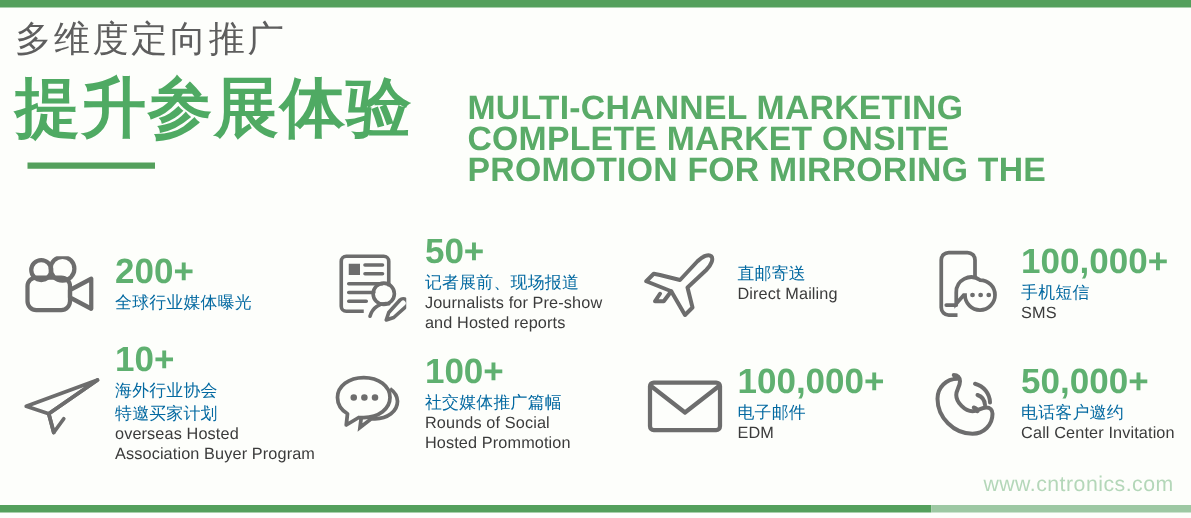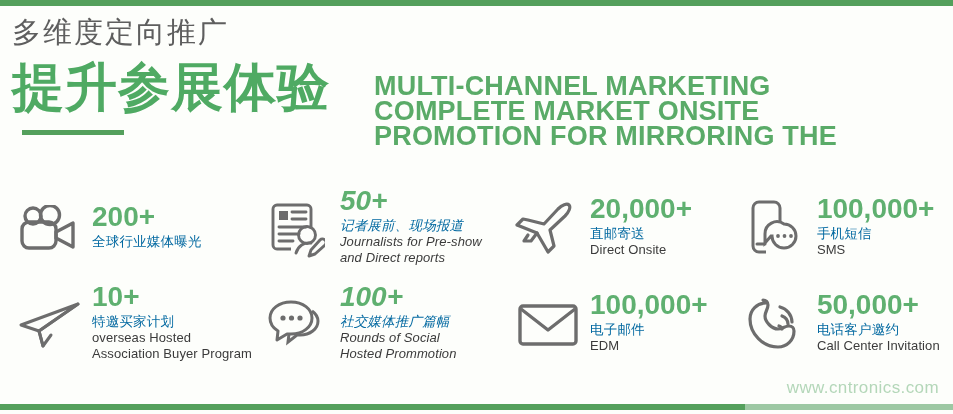--- a/index.html
+++ b/index.html
@@ -117,21 +117,21 @@
   }
   .stat-row.row1 { top: 0; }
   .stat-row.row2 { top: 96px; }
 
   .stat {
     position: relative;
     display: flex;
     align-items: center;
   }
   .stat.c0 { width: 252px; padding-left: 14px; }
-  .stat.c1 { width: 250px; padding-left: 6px; font-style: italic; }
+  .stat.c1 { width: 250px; padding-left: 6px; }
   .stat.c2 { width: 228px; padding-left: 10px; }
   .stat.c3 { width: 223px; padding-left: 8px; }
 
   .stat-icon {
     flex: 0 0 auto;
     width: 72px;
     height: 72px;
     margin-top: 10px;
     margin-right: 6px;
     display: flex;
@@ -231,37 +231,36 @@
             <circle cx="36" cy="35" r="8.5"></circle>
             <path d="M25 53 c2 -7 8 -11 15 -10" stroke-linecap="round"></path>
             <path d="M40 50 L49 40 a3.4 3.4 0 0 1 5 5 L44 54 L38 56 Z" stroke-linejoin="round"></path>
           </svg>
         </div>
         <div class="stat-text">
           <div class="stat-number">50+</div>
           <div class="stat-cn">记者展前、现场报道</div>
           <div class="stat-en">
             <div>Journalists for Pre-show</div>
-            <div>and Direct reports</div>
+            <div>and Hosted reports</div>
           </div>
         </div>
       </div>
 
       <div class="stat c2">
         <div class="stat-icon">
           <svg width="66" height="58" viewBox="0 0 66 58" fill="none" stroke="currentColor" stroke-width="3.2" stroke-linejoin="round" stroke-linecap="round">
             <path d="M8 19 L2 25 L22 33 L33 52 L39 46 L35 30 L50 16 C54 12 56 7 54 5 C52 3 47 5 43 9 L29 24 L13 20 Z"></path>
             <path d="M22 33 L16 41 L9 41 L13 35"></path>
           </svg>
         </div>
         <div class="stat-text">
-          <div class="stat-number">20,000+</div>
           <div class="stat-cn">直邮寄送</div>
           <div class="stat-en">
-            <div>Direct Onsite</div>
+            <div>Direct Mailing</div>
           </div>
         </div>
       </div>
 
       <div class="stat c3">
         <div class="stat-icon">
           <svg width="50" height="58" viewBox="0 0 50 58" fill="none" stroke="currentColor" stroke-width="3">
             <path d="M30 8 a6 6 0 0 0 -6 -6 H9 a6 6 0 0 0 -6 6 v38 a6 6 0 0 0 6 6 h7"></path>
             <path d="M30 8 v14"></path>
             <path d="M7 44 h8" stroke-linecap="round"></path>
@@ -287,20 +286,21 @@
       <div class="stat c0">
         <div class="stat-icon">
           <svg width="64" height="50" viewBox="0 0 64 50" fill="none" stroke="currentColor" stroke-width="3" stroke-linejoin="round" stroke-linecap="round">
             <path d="M60 4 L3 25 L21 31 Z"></path>
             <path d="M60 4 L21 31 L25 46 L33 35"></path>
             <path d="M21 31 L25 46"></path>
           </svg>
         </div>
         <div class="stat-text">
           <div class="stat-number">10+</div>
+          <div class="stat-cn">海外行业协会</div>
           <div class="stat-cn">特邀买家计划</div>
           <div class="stat-en">
             <div>overseas Hosted</div>
             <div>Association Buyer Program</div>
           </div>
         </div>
       </div>
 
       <div class="stat c1">
         <div class="stat-icon">

